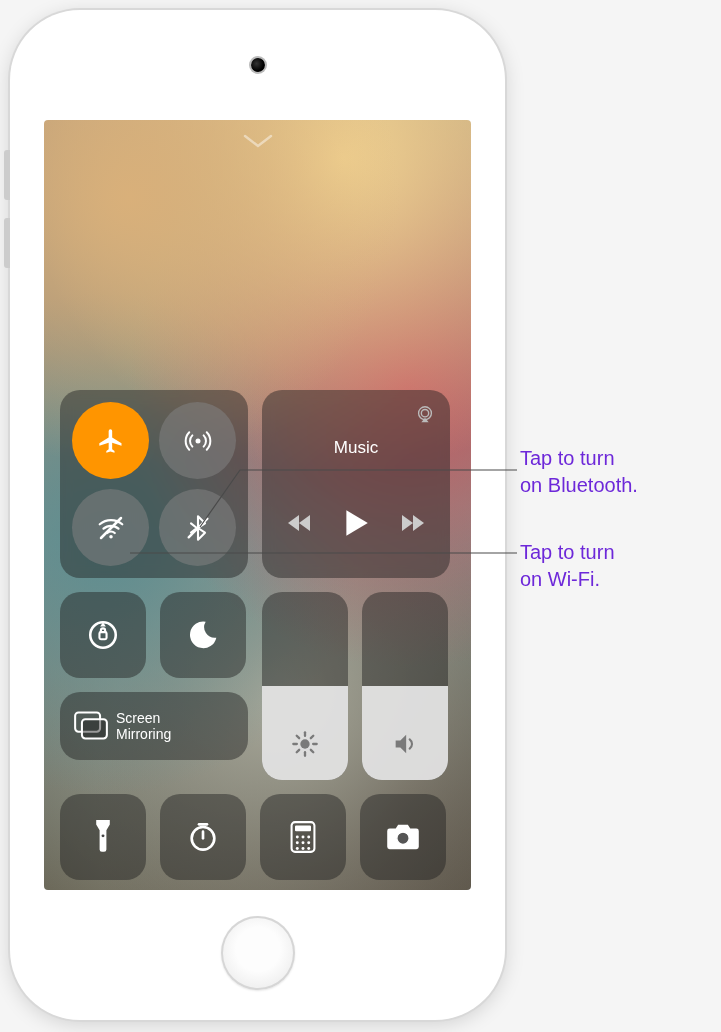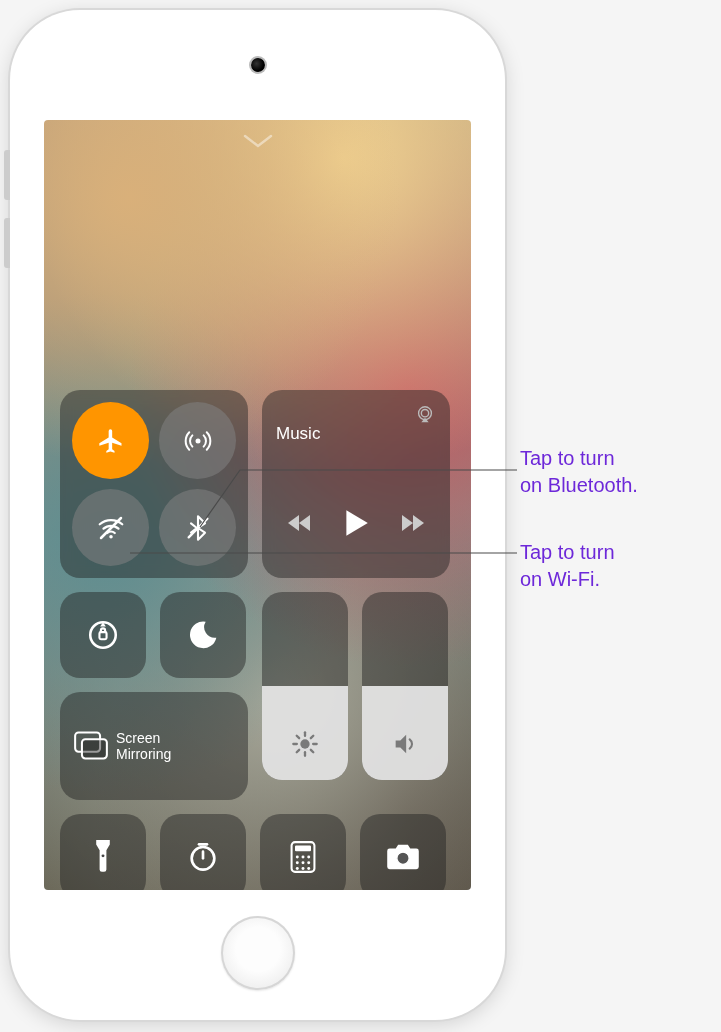--- a/index.html
+++ b/index.html
@@ -105,39 +105,39 @@
   .media {
     width: 188px; height: 188px;
     position: relative;
     padding: 14px;
     color: #fff;
   }
   .airplay-ico {
     position: absolute; top: 14px; right: 14px;
   }
   .media-title {
-    text-align: left;
+    text-align: center;
     font-size: 17px;
-    margin-top: 20px;
+    margin-top: 34px;
     color: #fff;
   }
   .media-controls {
     position: absolute;
     bottom: 40px; left: 0; right: 0;
     display: flex; justify-content: center; gap: 30px;
     align-items: center;
   }
   .square-btn {
     width: 86px; height: 86px;
     background: rgba(30,30,30,0.45);
     border-radius: 20px;
     display: flex; align-items: center; justify-content: center;
   }
   .mirroring {
-    width: 188px; height: 108px;
+    width: 188px; height: 68px;
     background: rgba(30,30,30,0.45);
     border-radius: 20px;
     display: flex; align-items: center;
     padding: 4px 14px; gap: 8px;
     color: #fff;
   }
   .mirroring-text {
     font-size: 14px; line-height: 1.15;
     color: #fff;
     white-space: pre-line;

